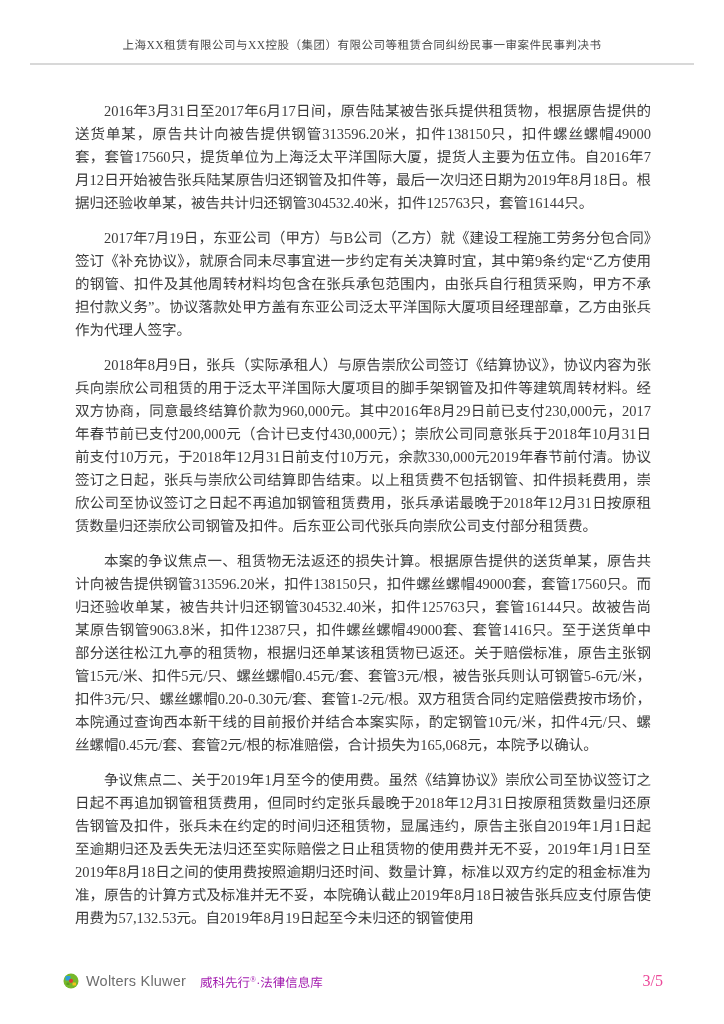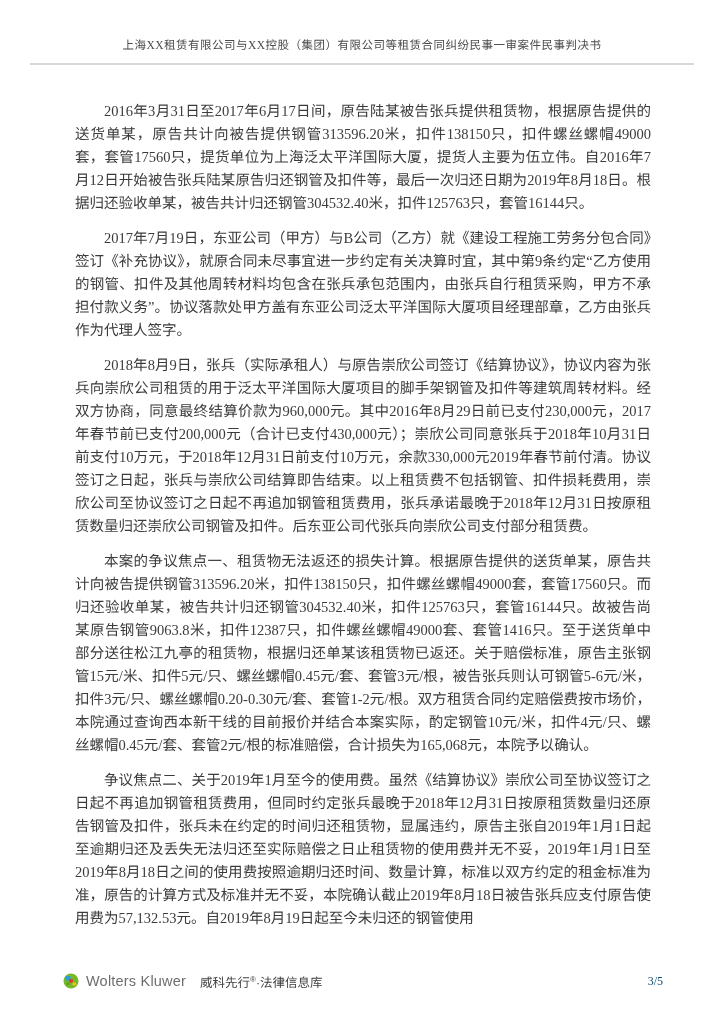--- a/index.html
+++ b/index.html
@@ -63,33 +63,33 @@
   }
   .wk-brand {
     font-family: "Liberation Sans", "DejaVu Sans", sans-serif;
     font-size: 14.5px;
     color: #6e6e6e;
     letter-spacing: 0.2px;
     margin-right: 14px;
     white-space: nowrap;
   }
   .wk-product {
-    font-family: Liberation Sans, sans-serif;
+    font-family: Liberation Serif, serif;
     font-size: 12.5px;
-    color: #404040;
+    color: #a21caf;
     white-space: nowrap;
   }
   .wk-product sup {
     font-size: 8px;
     vertical-align: super;
   }
   .page-indicator {
     margin-left: auto;
-    font-size: 12px;
-    color: #0c4a6e;
+    font-size: 16px;
+    color: #ec4899;
   }
 </style>
 </head>
 <body>
 
 <div class="page">
 
   <div class="doc-header">上海XX租赁有限公司与XX控股（集团）有限公司等租赁合同纠纷民事一审案件民事判决书</div>
 
   <div class="header-rule"></div>

